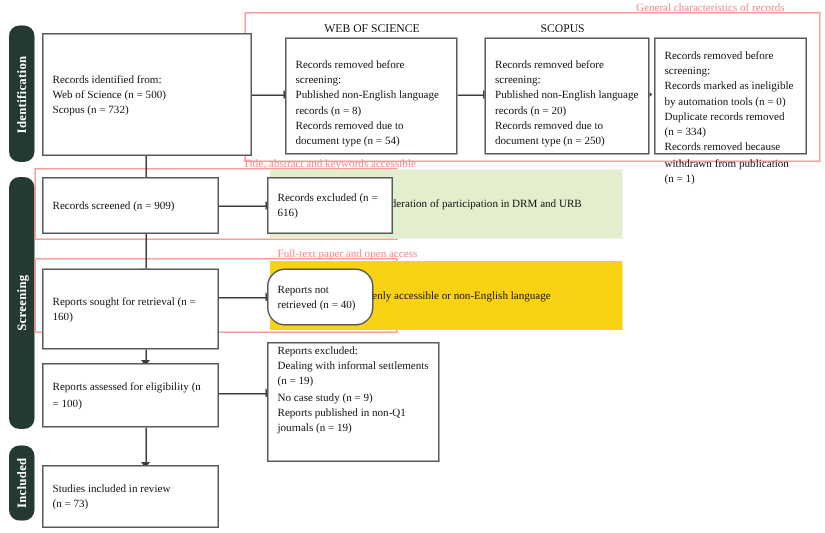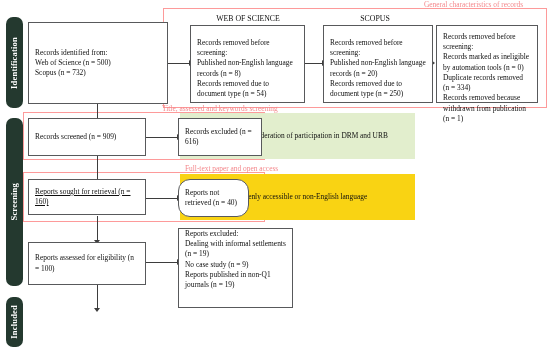--- a/index.html
+++ b/index.html
@@ -134,21 +134,21 @@
     <span>Screening</span>
   </div>
   <div class="phase" style="left:6px; top:297px; width:17px; height:50px;">
     <span>Included</span>
   </div>
 
   <div class="redrect" style="left:163px; top:8px; width:384px; height:100px;"></div>
   <div class="redlabel" style="left:424px; top:0px;">General characteristics of records</div>
 
   <div class="redrect" style="left:23px; top:112px; width:242px; height:48px;"></div>
-  <div class="redlabel" style="left:162px; top:104px;">Title, assessed and keywords screening</div>
+  <div class="redlabel" style="left:162px; top:104px;">Title, abstract and keywords accessible</div>
 
   <div class="redrect" style="left:23px; top:172px; width:242px; height:50px;"></div>
   <div class="redlabel" style="left:185px; top:164px;">Full-text paper and open access</div>
 
   <div class="srcheader" style="left:178px; top:14px; width:140px;">WEB OF SCIENCE</div>
   <div class="srcheader" style="left:320px; top:14px; width:110px;">SCOPUS</div>
 
   <div class="panel green" style="left:180px; top:113px; width:235px; height:46px;">Proposes no consideration of participation in DRM and URB</div>
   <div class="panel yellow" style="left:180px; top:174px; width:235px; height:46px;">Not openly accessible or non-English language</div>
 
@@ -196,25 +196,27 @@
 
   <div class="box topalign" style="left:436px; top:25px; width:102px; height:78px; padding-top:6px;">Records removed before screening:
 Records marked as ineligible by automation tools (n =  0)
 Duplicate records removed  (n = 334)
 Records removed because withdrawn from publication (n = 1)</div>
 
   <div class="box mid" style="left:28px; top:118px; width:118px; height:38px;">Records screened (n = 909)</div>
 
   <div class="box mid" style="left:178px; top:118px; width:84px; height:38px;">Records excluded (n = 616)</div>
 
-  <div class="box mid" style="left:28px; top:179px; width:118px; height:36px;text-decoration:underline;">Reports sought for retrieval (n = 160)</div>
+  <div class="box mid" style="left:28px; top:179px; width:118px; height:54px;">Reports sought for retrieval (n = 160)</div>
 
   <div class="box mid" style="left:178px; top:179px; width:71px; height:38px;border-radius:12px;">Reports not retrieved (n = 40)</div>
 
   <div class="box mid" style="left:28px; top:242px; width:118px; height:43px;">Reports assessed for eligibility (n = 100)</div>
 
   <div class="box topalign" style="left:178px; top:228px; width:115px; height:80px; padding-top:0;">Reports excluded:
 Dealing with informal settlements (n =  19)
 No case study (n = 9)
 Reports published in non-Q1 journals (n =  19)</div>
 
+  <div class="box mid" style="left:28px; top:310px; width:118px; height:42px;">Studies included in review
+(n = 73)</div>
 
 </div>
 
 </body></html>

